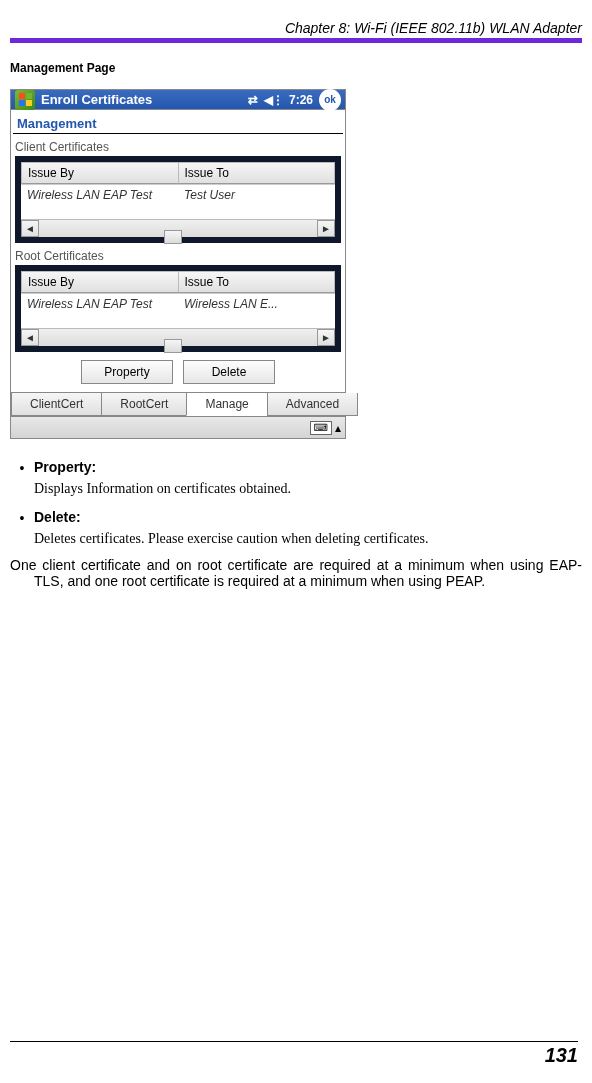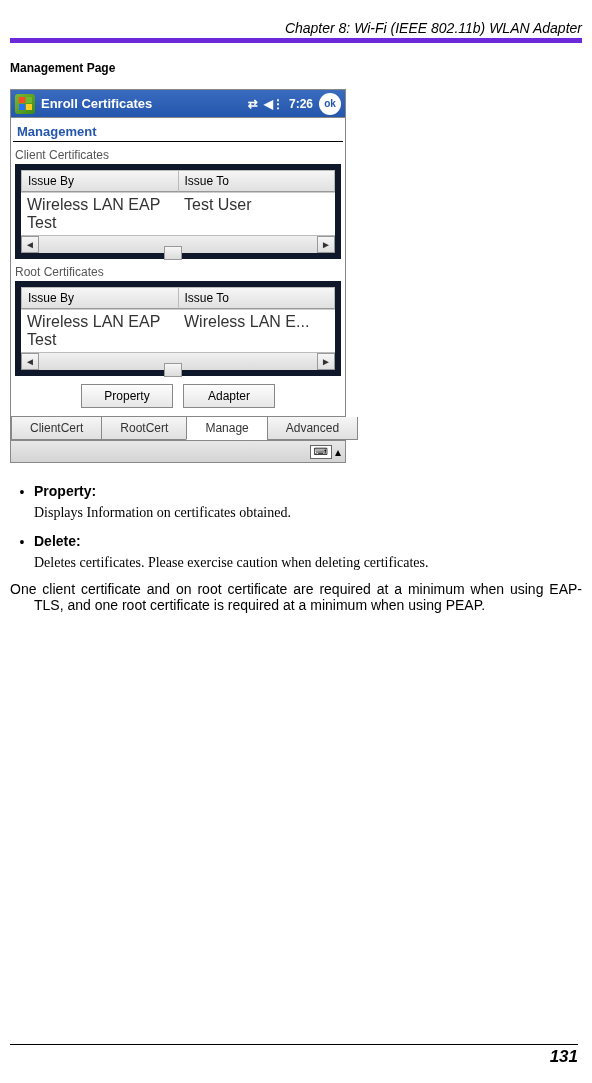--- a/index.html
+++ b/index.html
@@ -25,21 +25,21 @@
       margin-bottom: 14px;
     }
     .screenshot {
       width: 336px;
       border: 1px solid #888;
       background: #fff;
     }
     .titlebar {
       background: linear-gradient(#3a6bbf, #2356ad);
       color: #fff;
-      height: 28px;
+      height: 20px;
       display: flex;
       align-items: center;
       padding: 0 4px;
       font-weight: bold;
       font-size: 13px;
       border-bottom: 1px solid #888;
     }
     .start-icon {
       width: 20px; height: 20px;
       background: linear-gradient(135deg, #7fb82e 0%, #3a8a1a 100%);
@@ -97,21 +97,22 @@
       flex: 1;
       font-size: 12px;
       padding: 3px 6px;
       background: linear-gradient(#f6f6f6,#e0e0e0);
       border: 1px solid #bbb;
       border-bottom: 1px solid #999;
     }
     .cert-header > div:first-child { border-right: none; }
     .cert-row {
       display: flex;
-      font-size: 16px;
+      font-size: 12px;
+      font-style: italic;
     }
     .cert-row > div {
       flex: 1;
       padding: 3px 6px;
       color: #333;
     }
     .cert-body { min-height: 34px; }
     .hscroll {
       display: flex;
       align-items: center;
@@ -215,21 +216,21 @@
       display: block;
       padding-left: 24px;
       text-indent: -24px;
     }
     .page-number {
       position: absolute;
       bottom: 16px;
       right: 14px;
       font-style: italic;
       font-weight: bold;
-      font-size: 17px;
+      font-size: 20px;
       border-top: 1px solid #000;
       width: calc(100% - 24px);
       text-align: right;
       padding-top: 2px;
     }
     .signal-icon { letter-spacing:-1px; }
   </style>
 </head>
 <body>
 
@@ -300,21 +301,21 @@
         <div class="track">
             <div class="thumb"></div>
           </div>
         <div class="arrow">►</div>
       </div>
     </div>
   </div>
 
   <div class="btn-row">
     <div class="screen-btn">Property</div>
-    <div class="screen-btn">Adapter</div>
+    <div class="screen-btn">Delete</div>
   </div>
 
   <div class="tabbar">
     <div class="tab">ClientCert</div>
     <div class="tab">RootCert</div>
     <div class="tab active">Manage</div>
     <div class="tab">Advanced</div>
   </div>
 
   <div class="bottombar">

